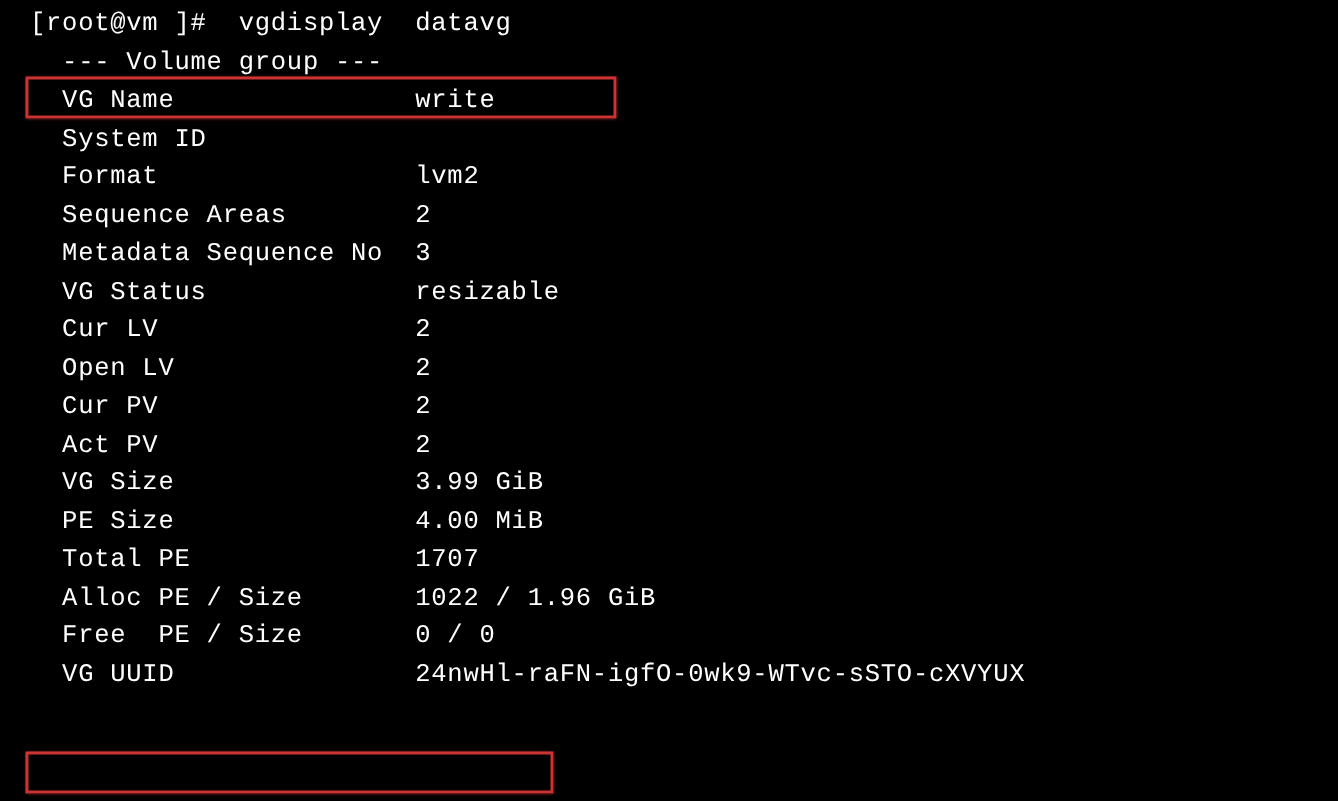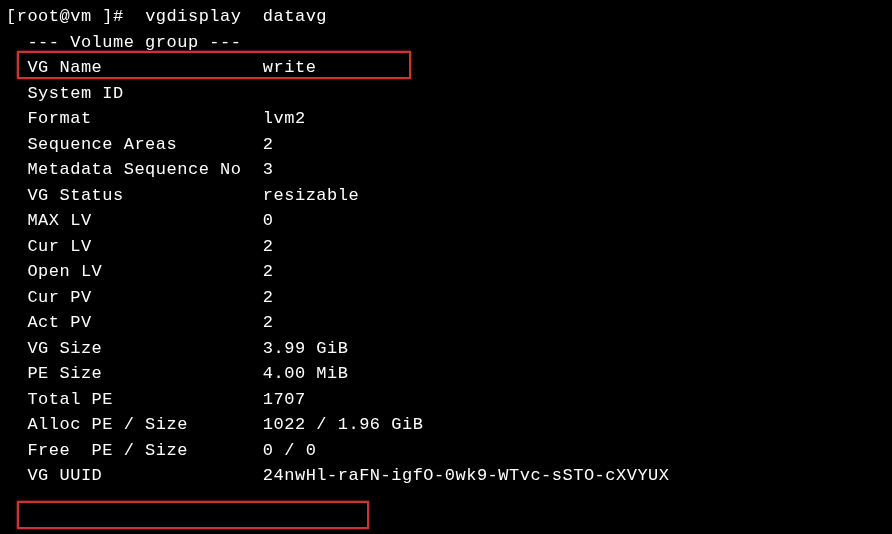--- a/index.html
+++ b/index.html
@@ -21,20 +21,21 @@
     }
     .prompt-user {
       color: #ffffff;
     }
     .command {
       color: #ffffff;
     }
     .line {
       white-space: pre;
       position: relative;
+      margin-left: 14px;
     }
     .label {
       display: inline-block;
     }
     .value {
       display: inline-block;
     }
     .highlight-box {
       position: absolute;
       border: 2.5px solid #cc3333;
@@ -65,21 +66,20 @@
   <div class="line"><span class="prompt-user">[root@vm ]#</span>  <span class="command">vgdisplay  datavg</span></div>
 
   <div class="line">  --- Volume group ---</div>
 
   <div class="line"><span class="label">  VG Name              </span> <span class="value">write</span></div>
   <div class="line"><span class="label">  System ID            </span> <span class="value"></span></div>
   <div class="line"><span class="label">  Format               </span> <span class="value">lvm2</span></div>
   <div class="line"><span class="label">  Sequence Areas       </span> <span class="value">2</span></div>
   <div class="line"><span class="label">  Metadata Sequence No </span> <span class="value">3</span></div>
   <div class="line"><span class="label">  VG Status            </span> <span class="value">resizable</span></div>
-  <div class="line"><span class="label">  MAX LV               </span> <span class="value">0</span></div>
   <div class="line"><span class="label">  Cur LV               </span> <span class="value">2</span></div>
   <div class="line"><span class="label">  Open LV              </span> <span class="value">2</span></div>
   <div class="line"><span class="label">  Cur PV               </span> <span class="value">2</span></div>
   <div class="line"><span class="label">  Act PV               </span> <span class="value">2</span></div>
   <div class="line"><span class="label">  VG Size              </span> <span class="value">3.99 GiB</span></div>
   <div class="line"><span class="label">  PE Size              </span> <span class="value">4.00 MiB</span></div>
   <div class="line"><span class="label">  Total PE             </span> <span class="value">1707</span></div>
   <div class="line"><span class="label">  Alloc PE / Size      </span> <span class="value">1022 / 1.96 GiB</span></div>
   <div class="line"><span class="label">  Free  PE / Size      </span> <span class="value">0 / 0</span></div>
   <div class="line"><span class="label">  VG UUID              </span> <span class="value">24nwHl-raFN-igfO-0wk9-WTvc-sSTO-cXVYUX</span></div>

